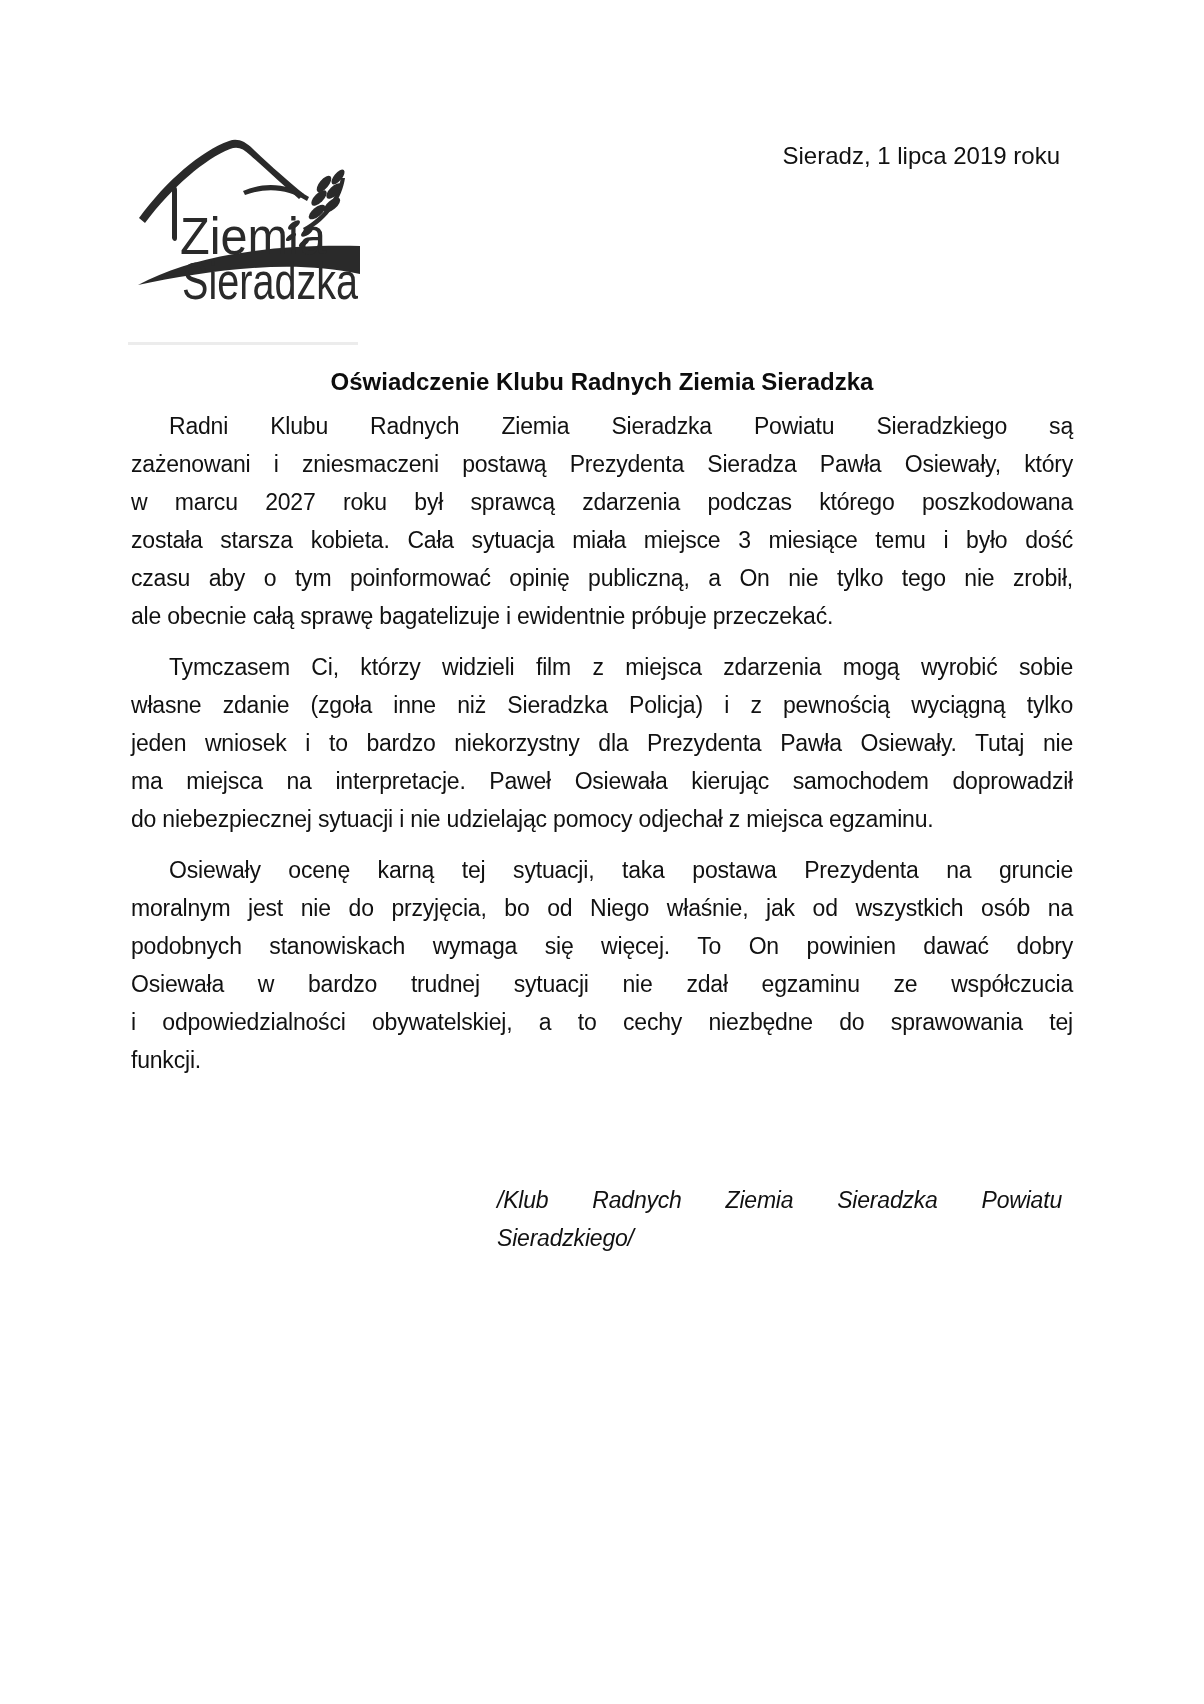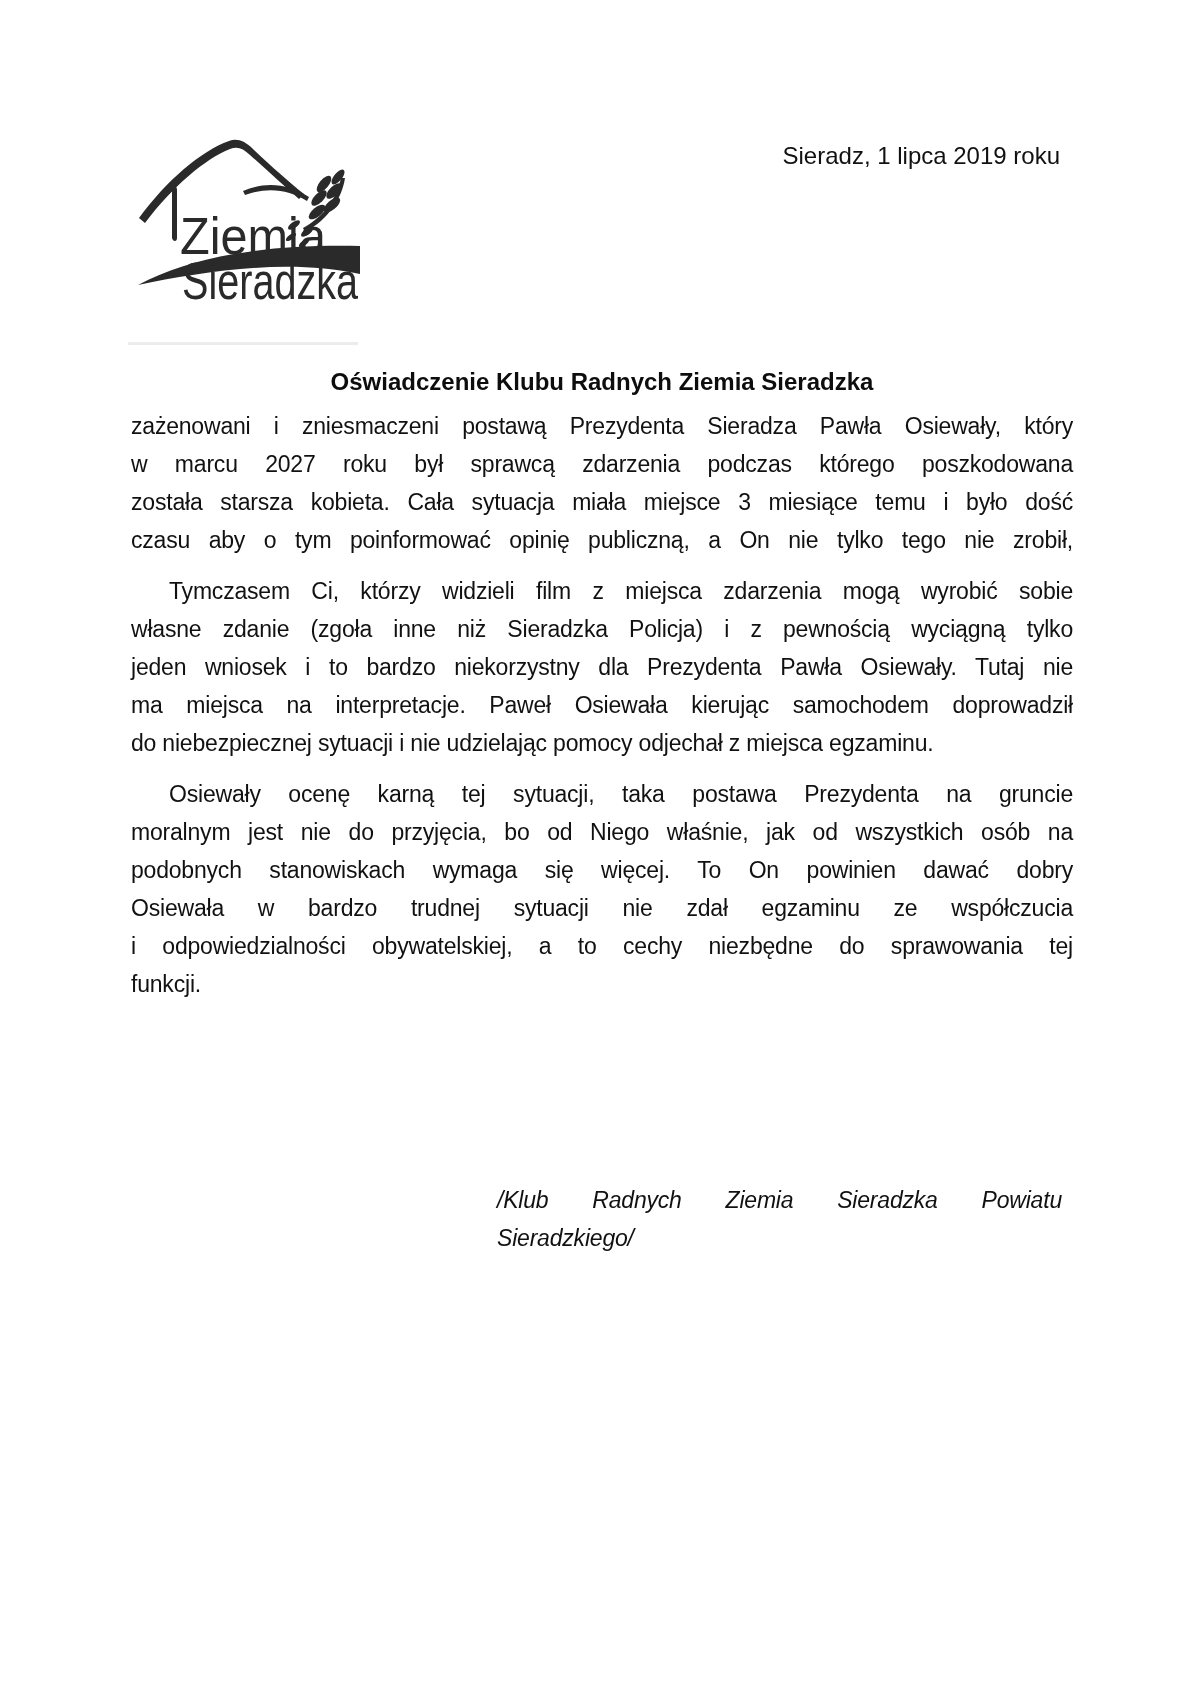--- a/index.html
+++ b/index.html
@@ -120,24 +120,26 @@
       <text x="51" y="165" font-size="52" fill="#2a2a2a" font-family="Liberation Sans, sans-serif" textLength="176" lengthAdjust="spacingAndGlyphs">Sieradzka</text>
     </svg>
   </div>
 
   <div class="rule"></div>
 
   <h1 class="title">Oświadczenie Klubu Radnych Ziemia Sieradzka</h1>
 
   <div class="docbody">
       <div class="para">
+        <div class="line first">Radni Klubu Radnych Ziemia Sieradzka Powiatu Sieradzkiego są</div>
         <div class="line">zażenowani i zniesmaczeni postawą Prezydenta Sieradza Pawła Osiewały, który</div>
         <div class="line">w marcu 2027 roku był sprawcą zdarzenia podczas którego poszkodowana</div>
         <div class="line">została starsza kobieta. Cała sytuacja miała miejsce 3 miesiące temu i było dość</div>
         <div class="line">czasu aby o tym poinformować opinię publiczną, a On nie tylko tego nie zrobił,</div>
+        <div class="line last">ale obecnie całą sprawę bagatelizuje i ewidentnie próbuje przeczekać.</div>
       </div>
       <div class="para">
         <div class="line first">Tymczasem Ci, którzy widzieli film z miejsca zdarzenia mogą wyrobić sobie</div>
         <div class="line">własne zdanie (zgoła inne niż Sieradzka Policja) i z pewnością wyciągną tylko</div>
         <div class="line">jeden wniosek i to bardzo niekorzystny dla Prezydenta Pawła Osiewały. Tutaj nie</div>
         <div class="line">ma miejsca na interpretacje. Paweł Osiewała kierując samochodem doprowadził</div>
         <div class="line last">do niebezpiecznej sytuacji i nie udzielając pomocy odjechał z miejsca egzaminu.</div>
       </div>
       <div class="para">
         <div class="line first">Osiewały ocenę karną tej sytuacji, taka postawa Prezydenta na gruncie</div>

